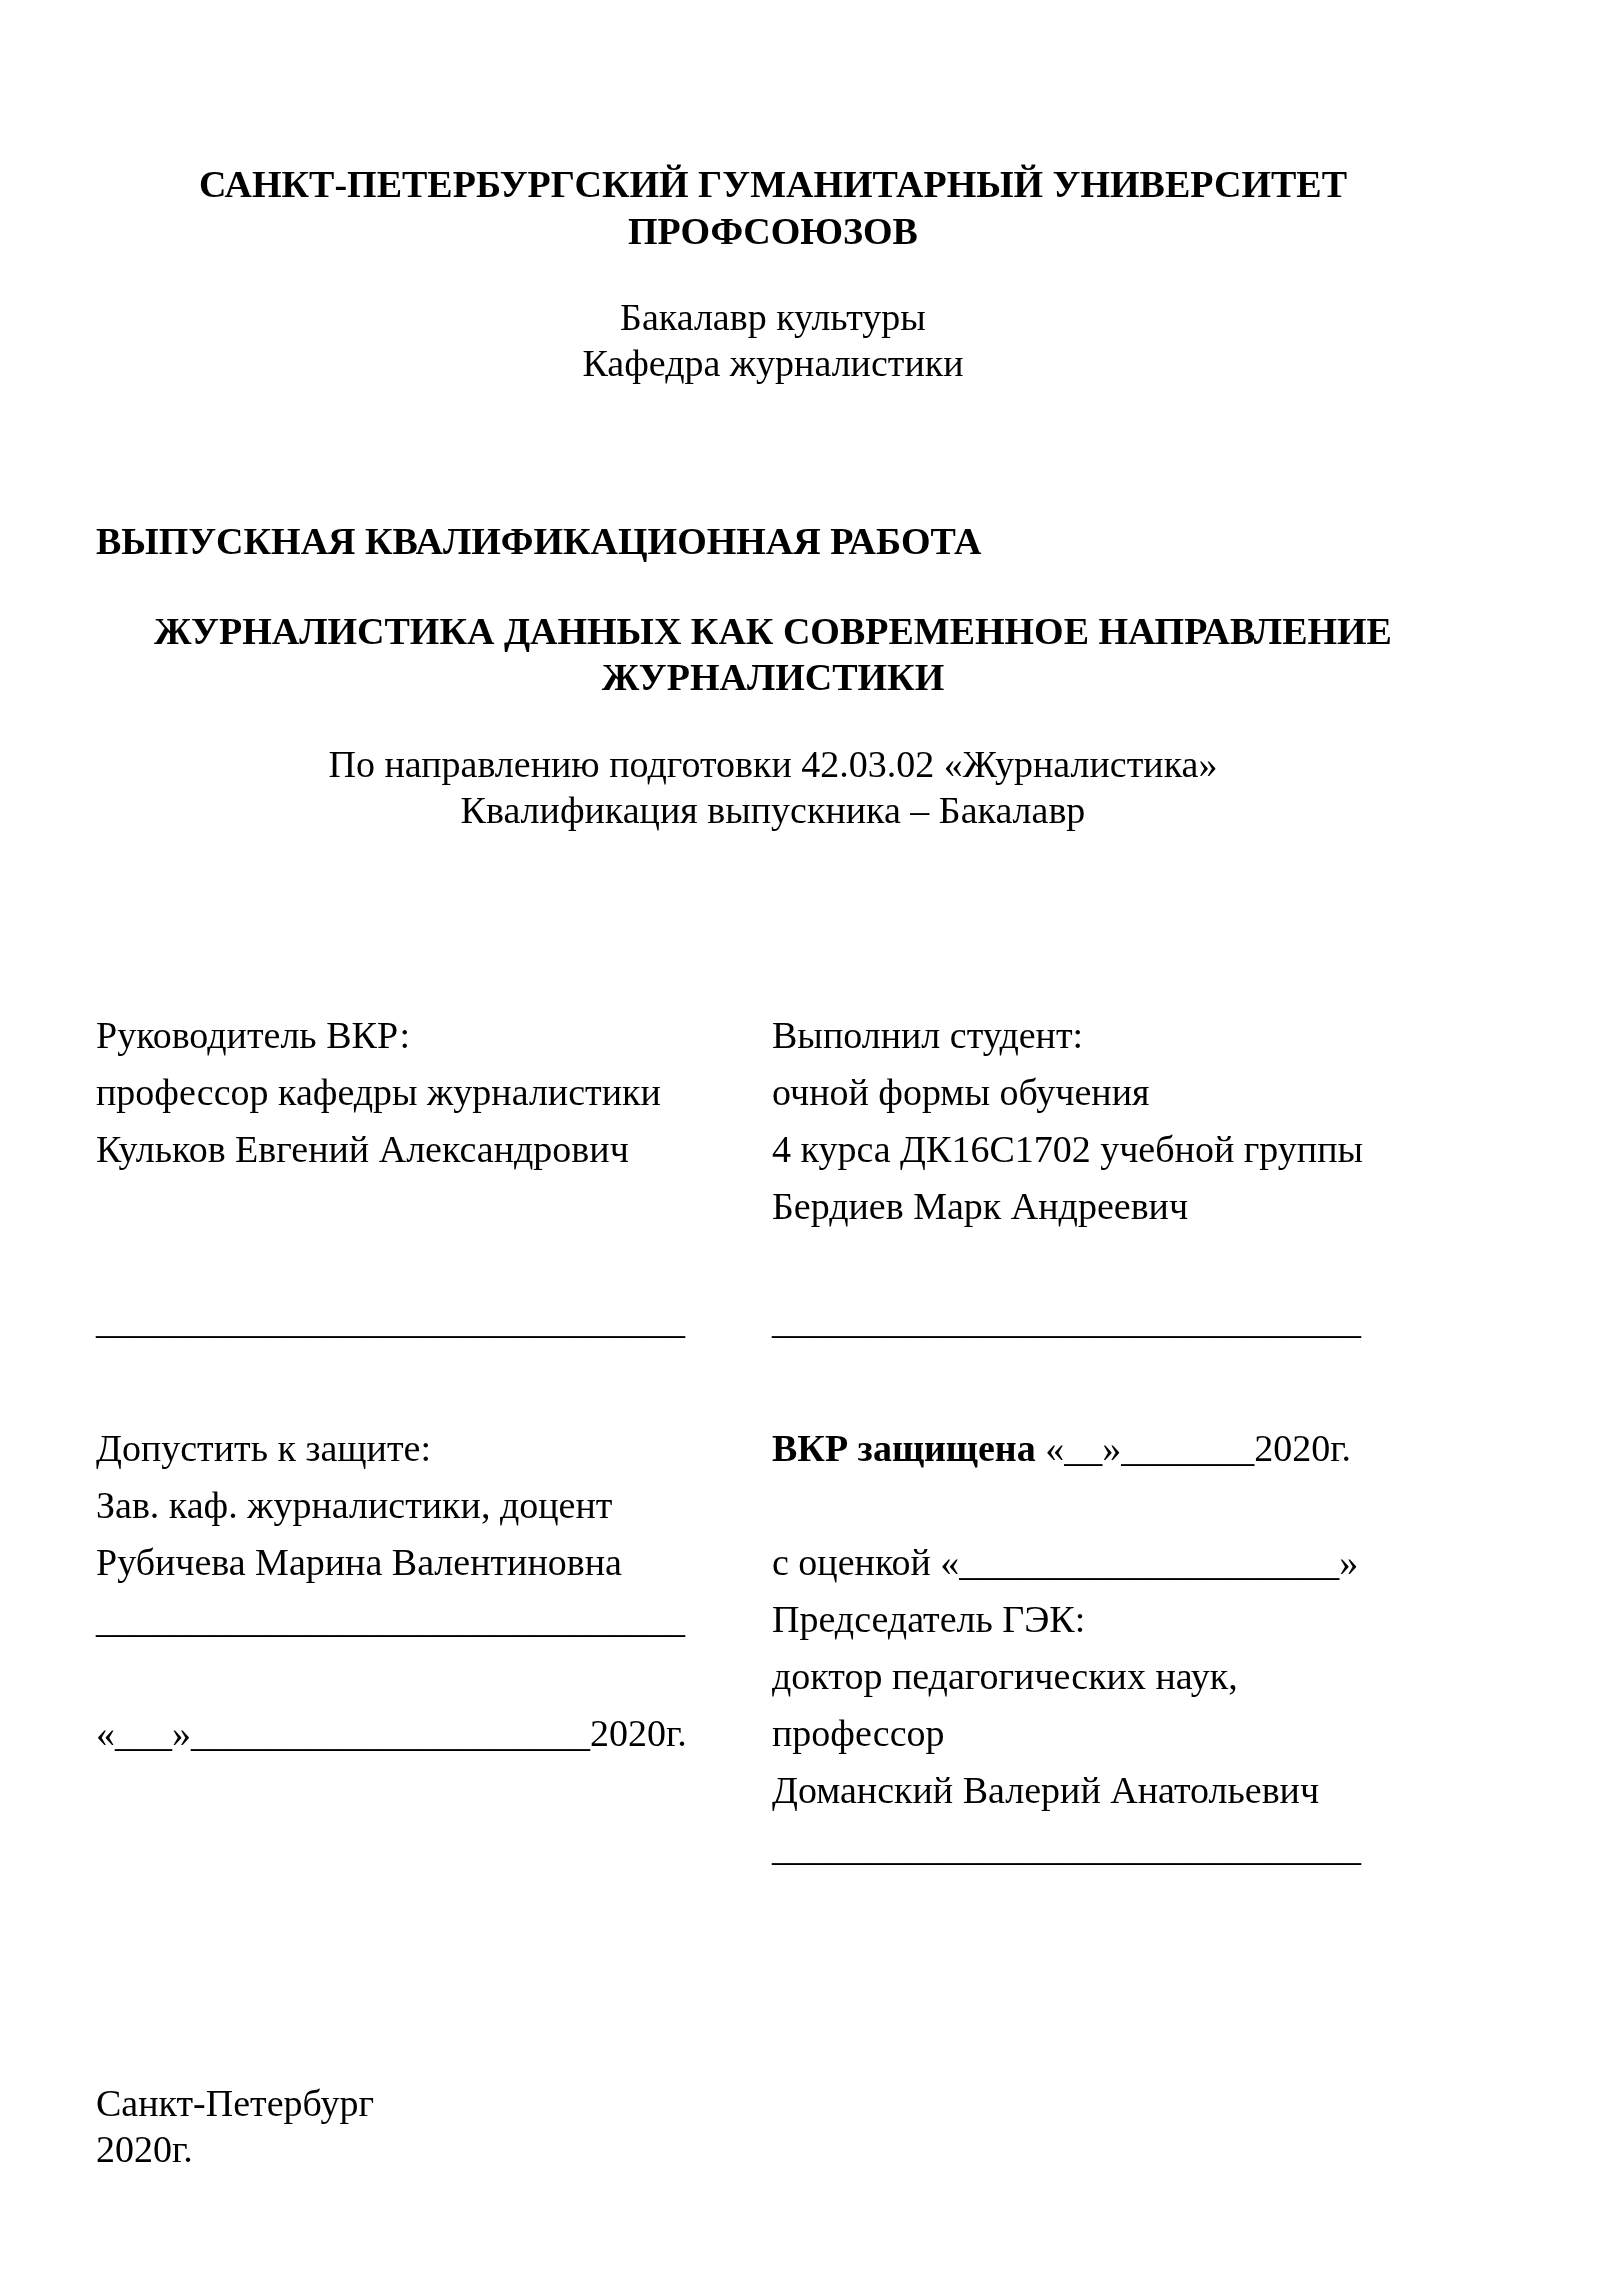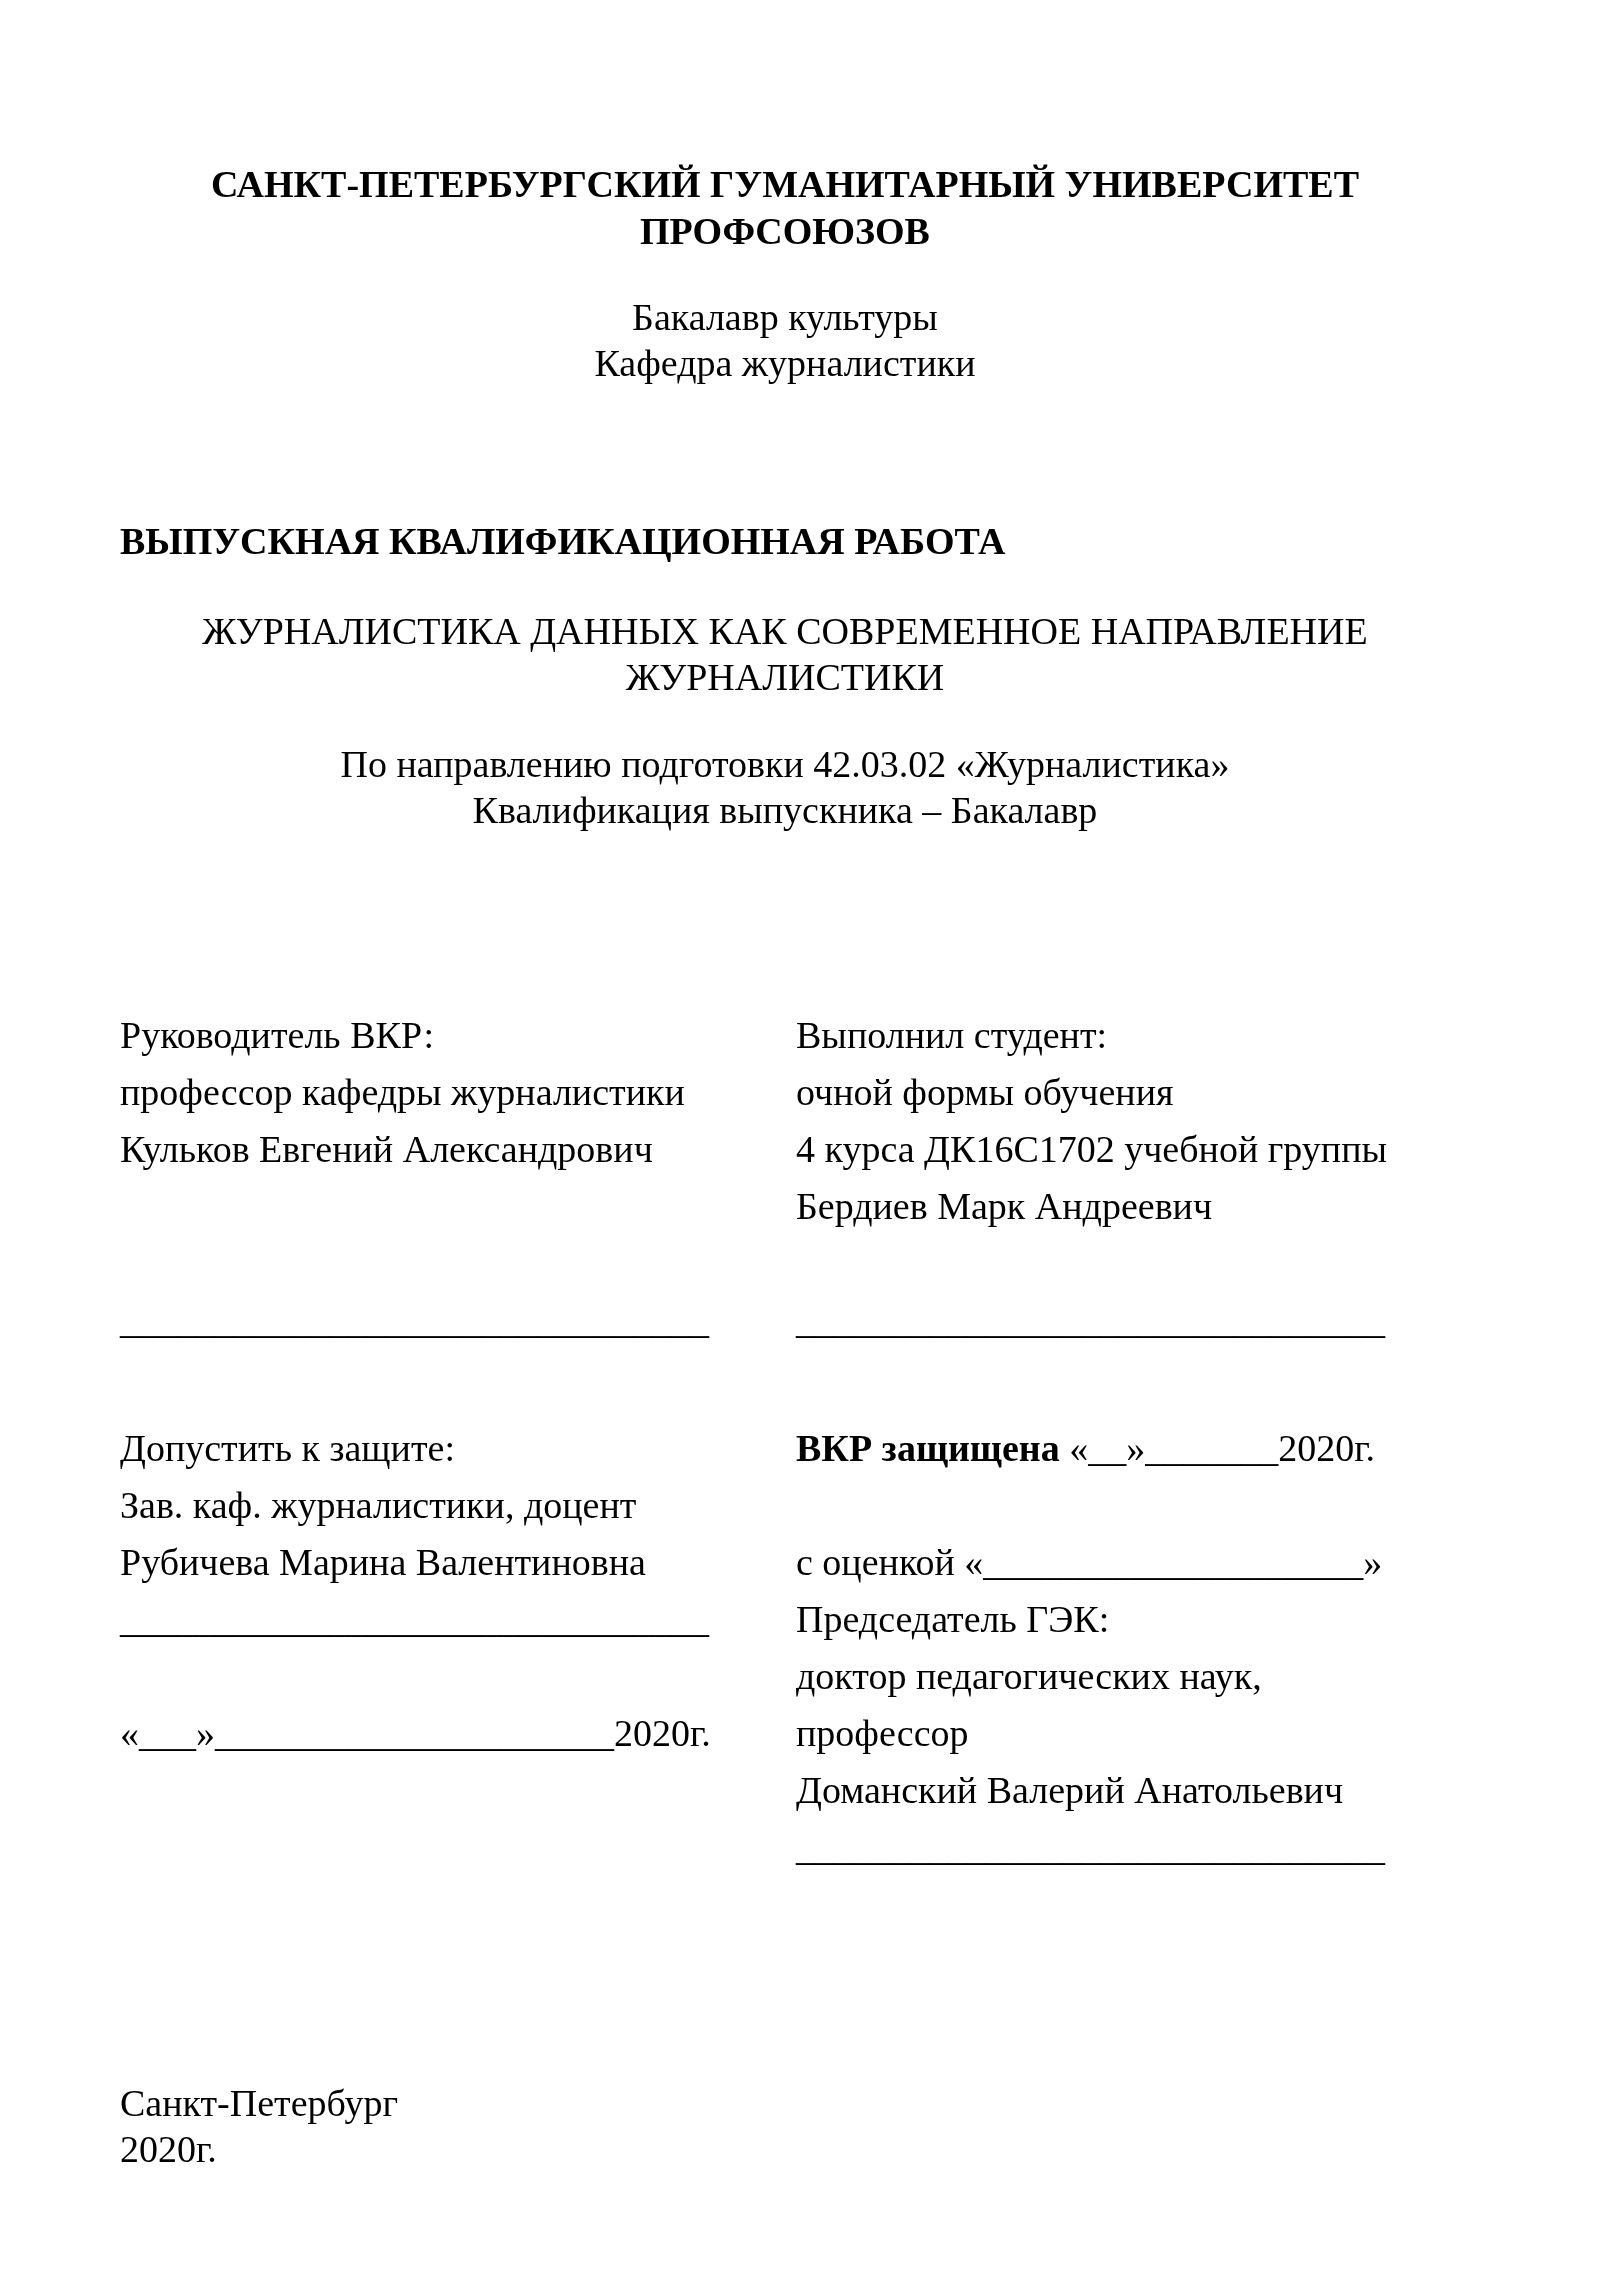--- a/index.html
+++ b/index.html
@@ -13,21 +13,21 @@
     font-family: "Liberation Serif", "DejaVu Serif", serif;
     font-size: 38px;
     color: #000000;
     position: relative;
     overflow: hidden;
   }
   .page {
     box-sizing: border-box;
     width: 1623px;
     height: 2295px;
-    padding: 161px 173px 0 120px;
+    padding: 161px 173px 0 96px;
     border-radius: 8px;
   }
   .bold { font-weight: bold; }
 
   .university-block {
     font-weight: bold;
     font-size: 38px;
     line-height: 47px;
     text-align: center;
   }
@@ -37,21 +37,21 @@
     margin-top: 39px;
   }
   .work-type {
     text-align: left;
     font-weight: bold;
     line-height: 46px;
     margin-top: 132px;
   }
   .thesis-title {
     text-align: center;
-    font-weight: normal;
+    font-weight: bold;
     line-height: 46px;
     margin-top: 44px;
   }
   .program-block {
     text-align: center;
     line-height: 46px;
     margin-top: 41px;
   }
 
   .columns {

